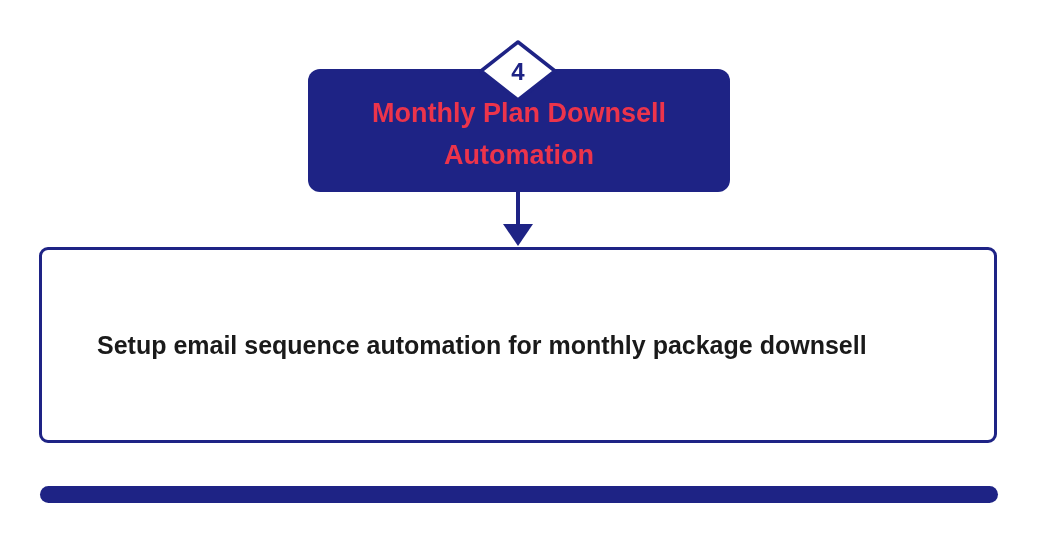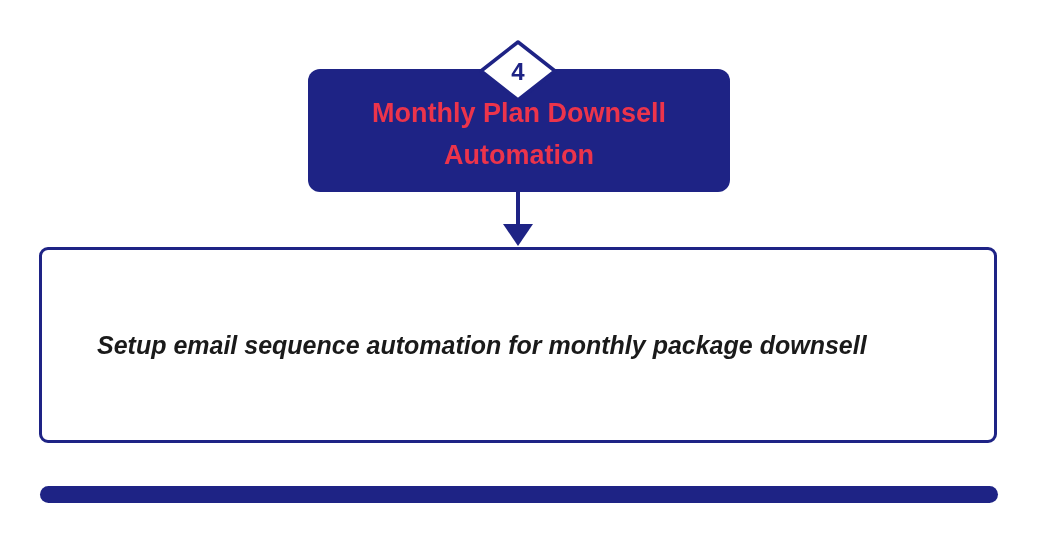--- a/index.html
+++ b/index.html
@@ -85,21 +85,20 @@
     border-radius: 9px;
     display: flex;
     align-items: center;
   }
   .detail-text {
     color: var(--text);
     font-weight: bold;
     font-size: 25px;
     padding-left: 55px;
     padding-right: 30px;
-    font-style: italic;
   }
 
   
   .bottom-bar {
     position: absolute;
     left: 40px;
     top: 486px;
     width: 958px;
     height: 17px;
     background: var(--navy);

